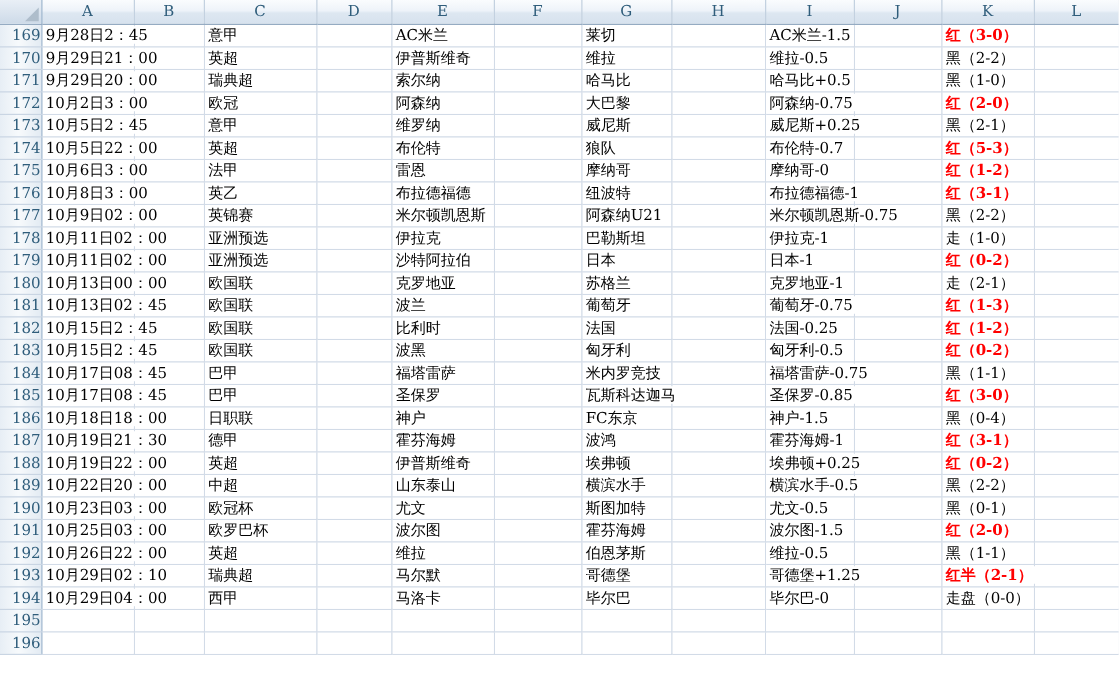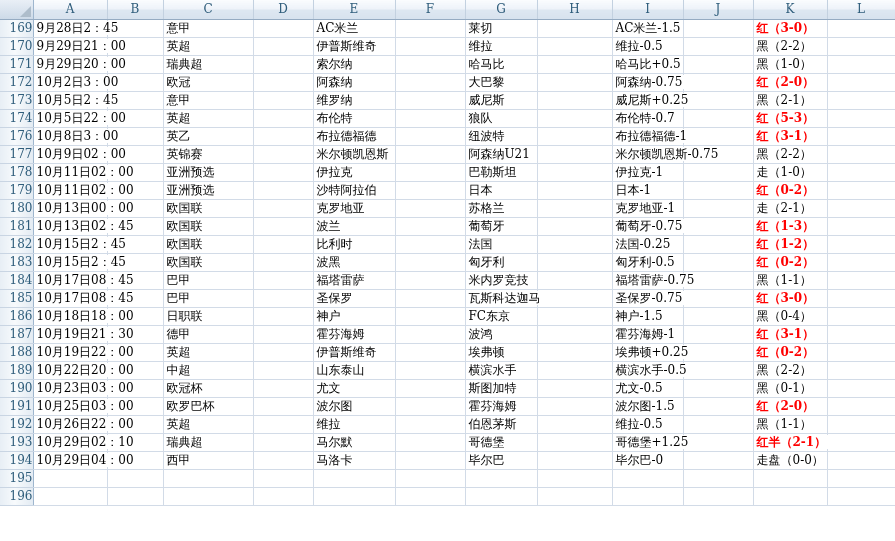--- a/index.html
+++ b/index.html
@@ -252,20 +252,47 @@
           <td>
             <span class="txt">布伦特-0.7</span>
           </td>
           <td></td>
           <td>
             <span class="txt red">红（5-3）</span>
           </td>
           <td></td>
         </tr>
         <tr>
+          <th class="rowhdr">175</th>
+          <td>
+            <span class="txt">10月6日3：00</span>
+          </td>
+          <td></td>
+          <td>
+            <span class="txt">法甲</span>
+          </td>
+          <td></td>
+          <td>
+            <span class="txt">雷恩</span>
+          </td>
+          <td></td>
+          <td>
+            <span class="txt">摩纳哥</span>
+          </td>
+          <td></td>
+          <td>
+            <span class="txt">摩纳哥-0</span>
+          </td>
+          <td></td>
+          <td>
+            <span class="txt red">红（1-2）</span>
+          </td>
+          <td></td>
+        </tr>
+        <tr>
           <th class="rowhdr">176</th>
           <td>
             <span class="txt">10月8日3：00</span>
           </td>
           <td></td>
           <td>
             <span class="txt">英乙</span>
           </td>
           <td></td>
           <td>
@@ -513,21 +540,21 @@
           <td></td>
           <td>
             <span class="txt">圣保罗</span>
           </td>
           <td></td>
           <td>
             <span class="txt">瓦斯科达迦马</span>
           </td>
           <td></td>
           <td>
-            <span class="txt">圣保罗-0.75</span>
+            <span class="txt">圣保罗-0.85</span>
           </td>
           <td></td>
           <td>
             <span class="txt red">红（3-0）</span>
           </td>
           <td></td>
         </tr>
         <tr>
           <th class="rowhdr">186</th>
           <td>

